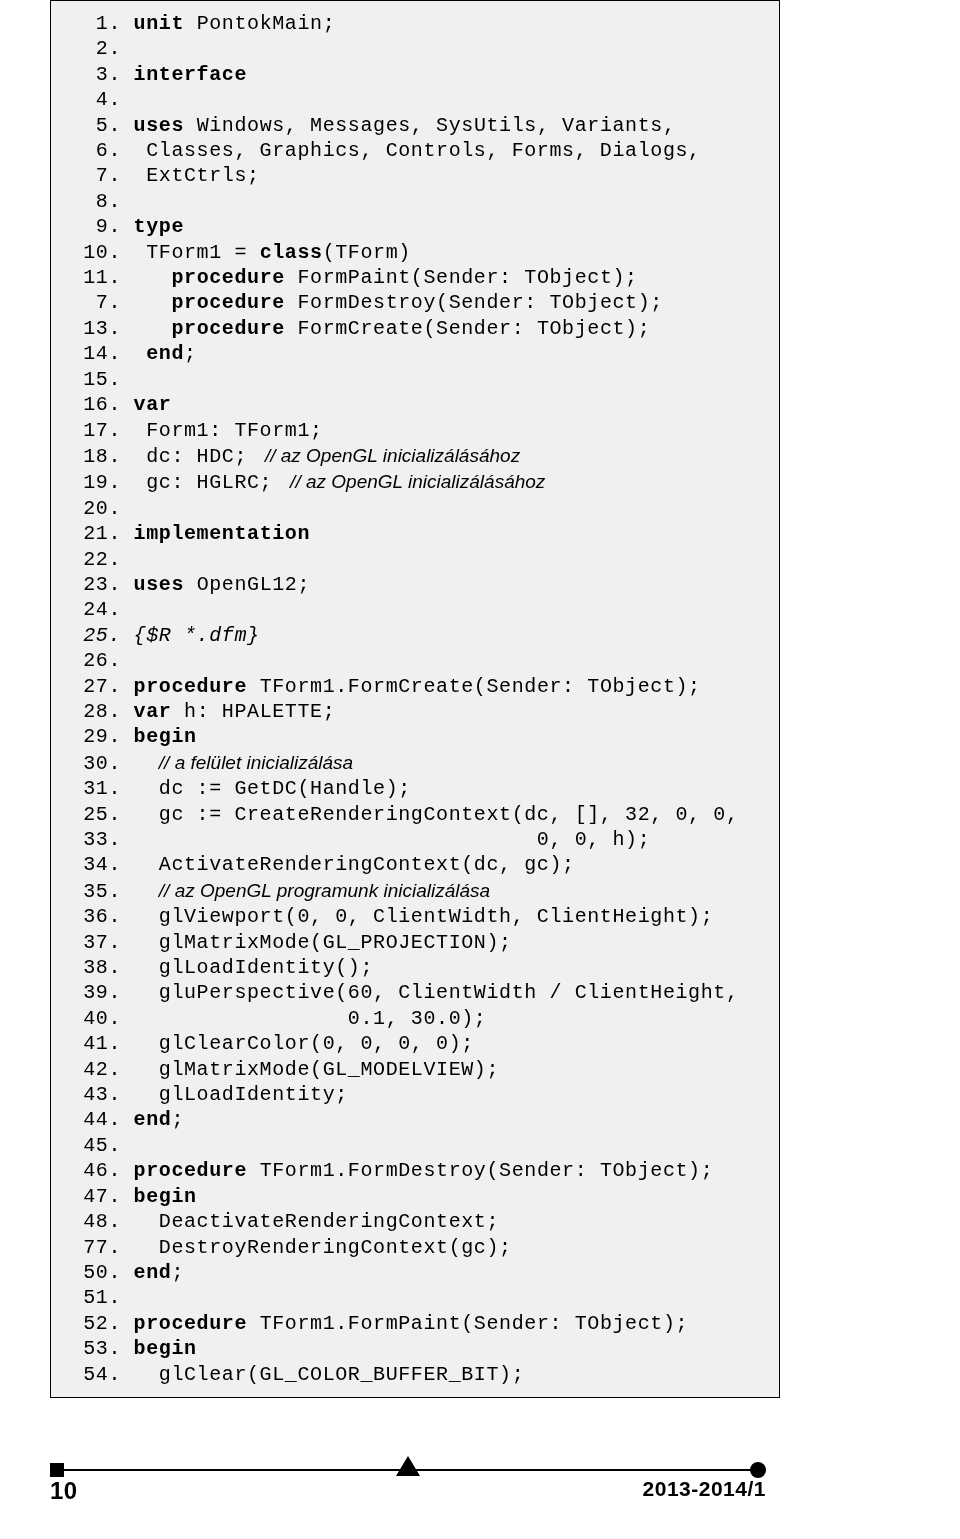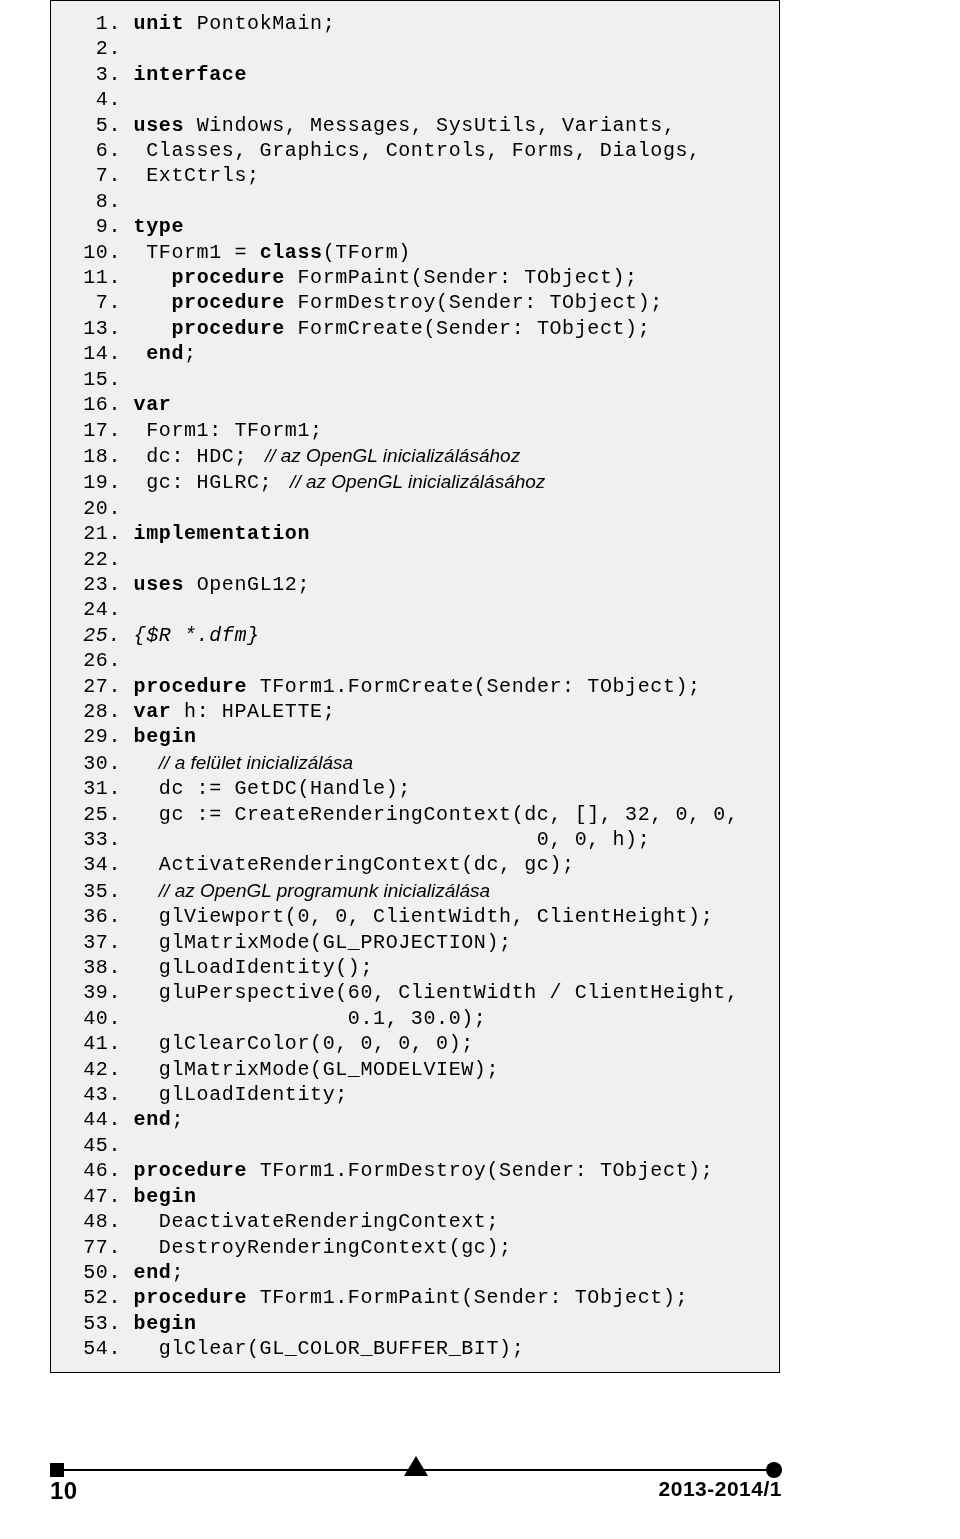--- a/index.html
+++ b/index.html
@@ -46,21 +46,21 @@
     letter-spacing: 0;
     font-size: 19px;
   }
   .directive {
     font-family: "Courier New", Courier, monospace;
     font-style: italic;
   }
   .footer {
     position: absolute;
     left: 50px;
-    right: 48px;
+    right: 64px;
     bottom: 30px;
     height: 50px;
   }
   .footer-line {
     position: absolute;
     left: 0;
     right: 0;
     top: 10px;
     height: 2px;
     background: #000;
@@ -161,20 +161,21 @@
       <div class="code-line"><span class="ln">41.</span><span>   glClearColor(0, 0, 0, 0);</span></div>
       <div class="code-line"><span class="ln">42.</span><span>   glMatrixMode(GL_MODELVIEW);</span></div>
       <div class="code-line"><span class="ln">43.</span><span>   glLoadIdentity;</span></div>
       <div class="code-line"><span class="ln">44.</span><span> </span><span class="kw">end</span><span>;</span></div>
       <div class="code-line"><span class="ln">45.</span></div>
       <div class="code-line"><span class="ln">46.</span><span> </span><span class="kw">procedure</span><span> TForm1.FormDestroy(Sender: TObject);</span></div>
       <div class="code-line"><span class="ln">47.</span><span> </span><span class="kw">begin</span></div>
       <div class="code-line"><span class="ln">48.</span><span>   DeactivateRenderingContext;</span></div>
       <div class="code-line"><span class="ln">77.</span><span>   DestroyRenderingContext(gc);</span></div>
       <div class="code-line"><span class="ln">50.</span><span> </span><span class="kw">end</span><span>;</span></div>
+      <div class="code-line"><span class="ln">51.</span></div>
       <div class="code-line"><span class="ln">52.</span><span> </span><span class="kw">procedure</span><span> TForm1.FormPaint(Sender: TObject);</span></div>
       <div class="code-line"><span class="ln">53.</span><span> </span><span class="kw">begin</span></div>
       <div class="code-line"><span class="ln">54.</span><span>   glClear(GL_COLOR_BUFFER_BIT);</span></div>
     </div>
 
   <div class="footer">
     <div class="footer-line"></div>
     <div class="footer-square"></div>
     <div class="footer-triangle"></div>
     <div class="footer-circle"></div>

